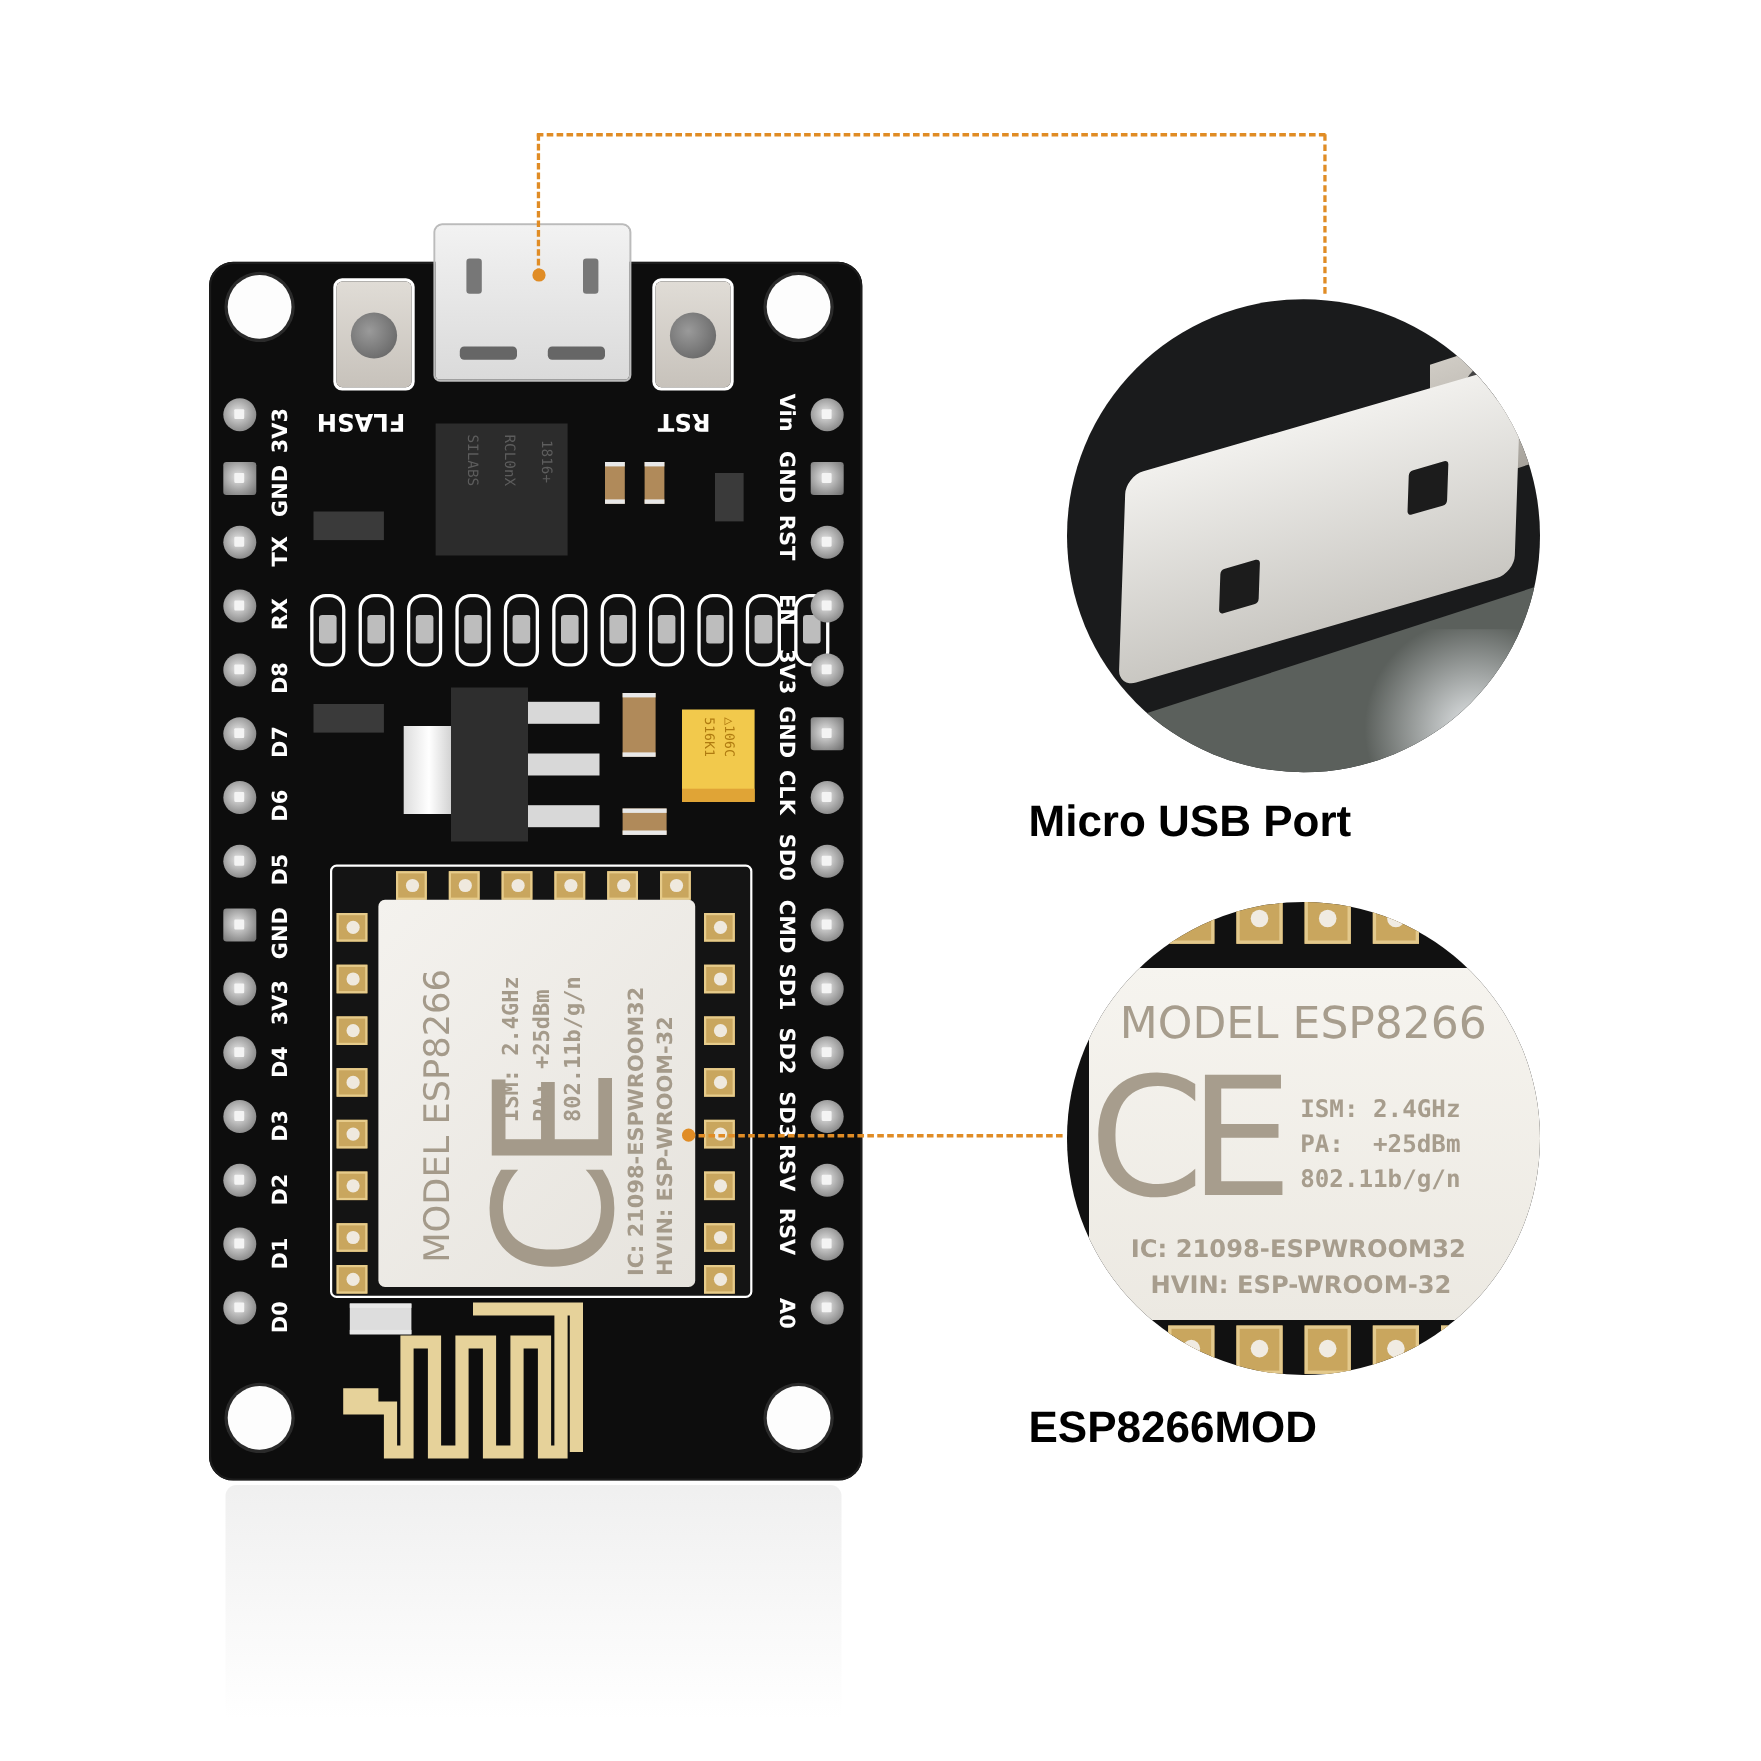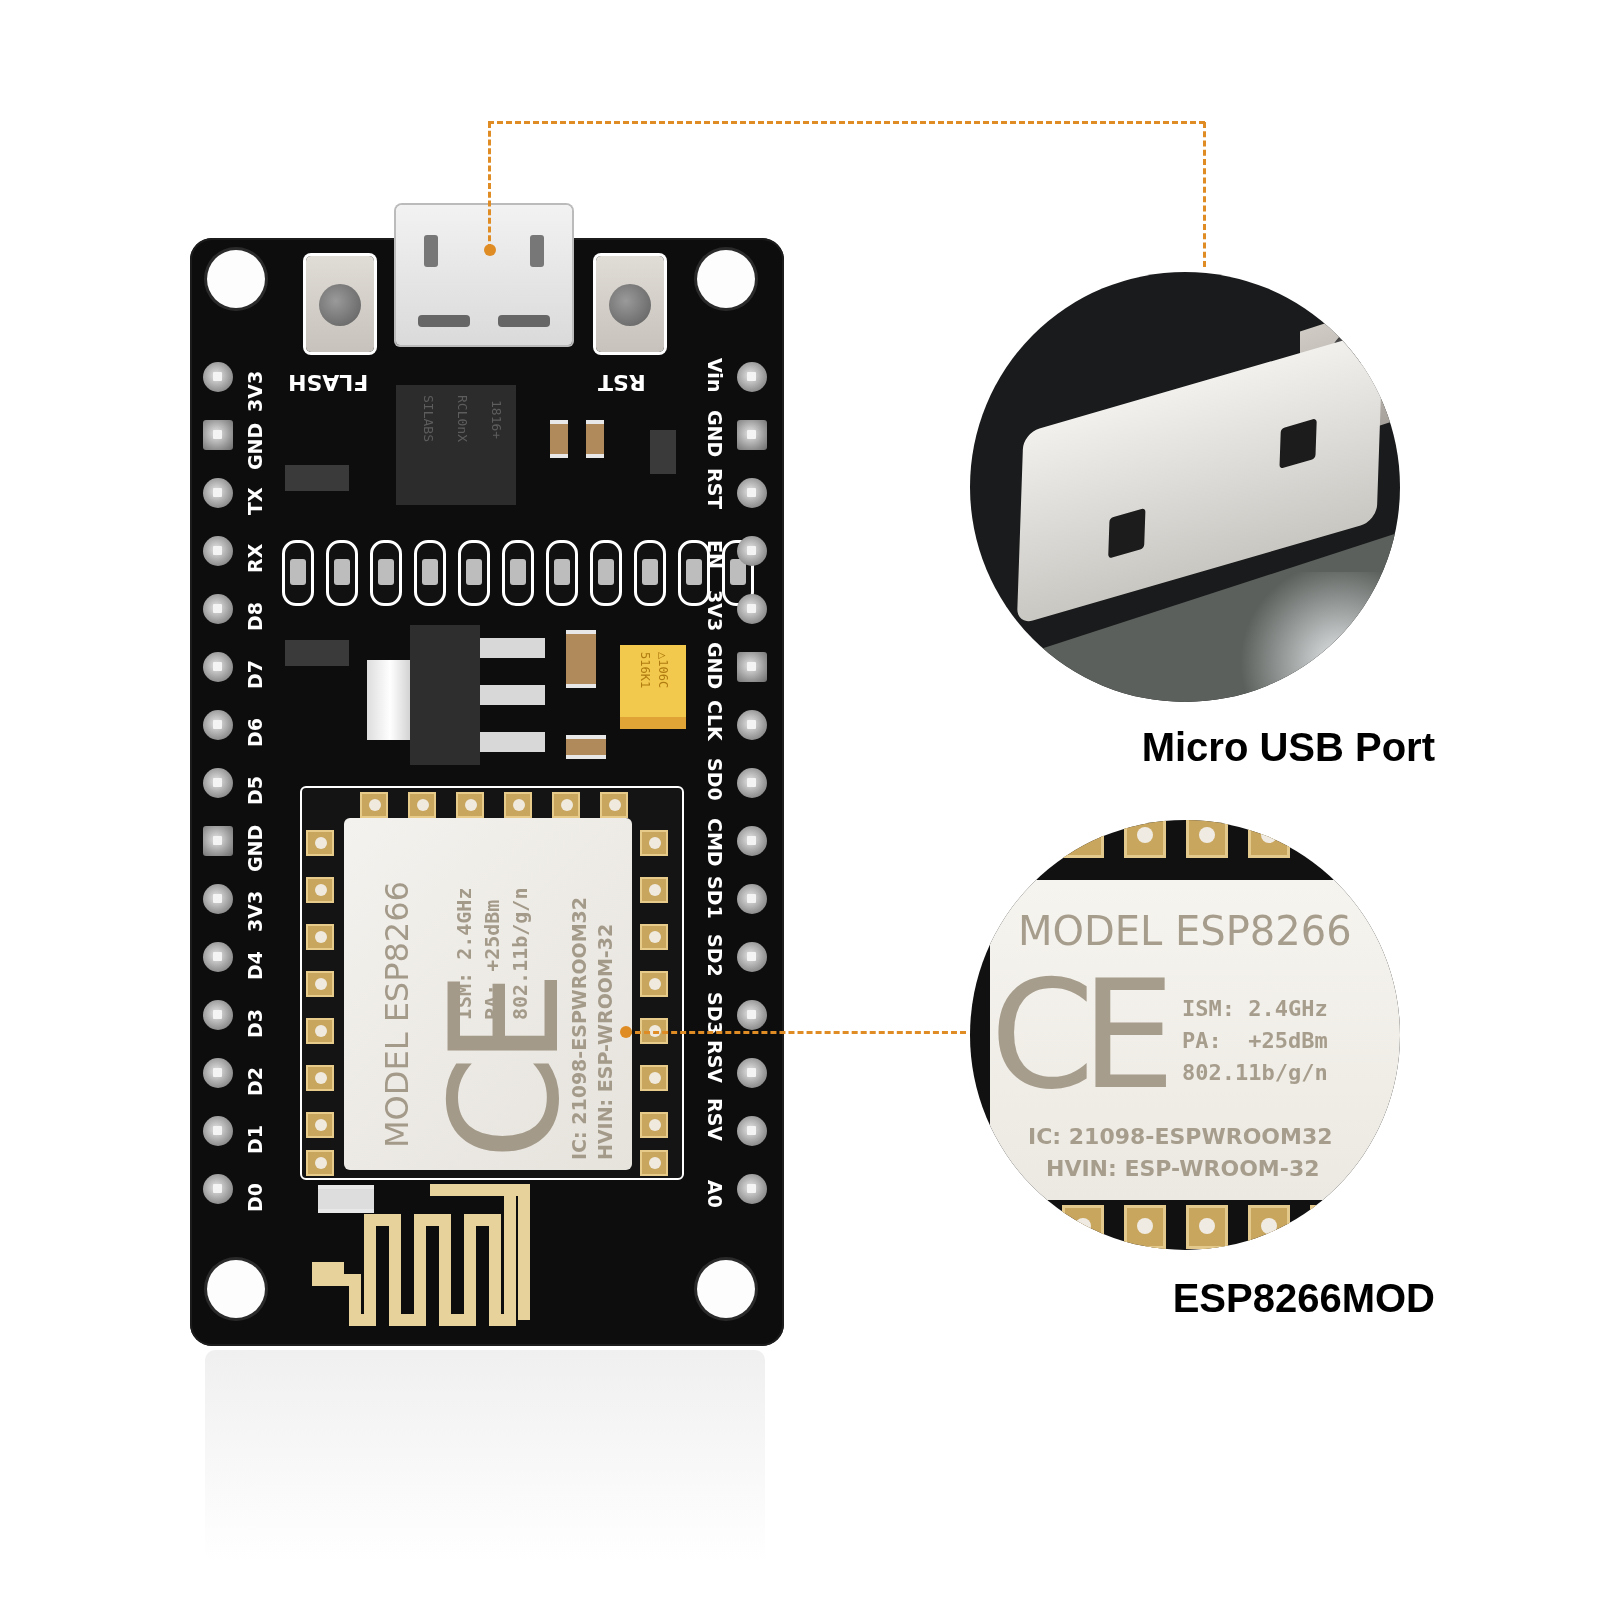--- a/index.html
+++ b/index.html
@@ -39,21 +39,21 @@
   .shield{position:absolute;left:344px;top:818px;width:288px;height:352px;background:linear-gradient(135deg,#f4f2ee,#e6e3dd);border-radius:6px;}
   .shield-text{position:absolute;color:#a49a8a;font-family:"DejaVu Sans",sans-serif;transform:rotate(-90deg);transform-origin:left top;white-space:nowrap;}
   .shield-mono{font-family:"DejaVu Sans Mono",monospace;font-weight:bold;}
   .ce{position:absolute;color:#a49a8a;font-family:"DejaVu Sans",sans-serif;font-size:150px;line-height:1;transform:rotate(-90deg);transform-origin:left top;letter-spacing:-10px;}
   .antenna{position:absolute;left:300px;top:1180px;width:380px;height:160px;}
   
   .dash-h{position:absolute;height:0;border-top:3px dashed #e08c25;}
   .dash-v{position:absolute;width:0;border-left:3px dashed #e08c25;}
   .dot{position:absolute;width:12px;height:12px;border-radius:50%;background:#e08c25;}
   .circle{position:absolute;border-radius:50%;overflow:hidden;}
-  .caption{position:absolute;color:#000;font-weight:bold;font-size:40px;font-family:"Liberation Sans",sans-serif;text-align:right;width:500px;}
+  .caption{position:absolute;color:#000;font-weight:bold;font-size:40px;font-family:"Liberation Sans",sans-serif;text-align:left;width:500px;}
   
   .zc1{left:970px;top:272px;width:430px;height:430px;background:#1a1b1c;}
   .zc1 .usbbig{position:absolute;left:50px;top:110px;width:360px;height:190px;background:linear-gradient(#f1f0ed,#c9c7c2);border-radius:16px;transform:skewY(-18deg) rotate(2deg);}
   .zc1 .usbbig .hole1{position:absolute;width:36px;height:40px;background:#1c1c1c;border-radius:4px;}
   .zc1 .pcbedge{position:absolute;left:0;top:330px;width:430px;height:140px;background:#5b605c;transform:skewY(-18deg);}
   .zc1 .sw{position:absolute;left:330px;top:40px;width:120px;height:120px;background:linear-gradient(#cfcbc4,#a7a39c);transform:skewY(-18deg);}
   .zc1 .sw .c{position:absolute;left:30px;top:15px;width:40px;height:40px;border-radius:50%;background:#444;}
   .zc1 .glow{position:absolute;left:260px;top:300px;width:220px;height:180px;background:radial-gradient(circle,#e5e8ea,transparent 70%);}
   
   .zc2{left:970px;top:820px;width:430px;height:430px;background:#111;}

